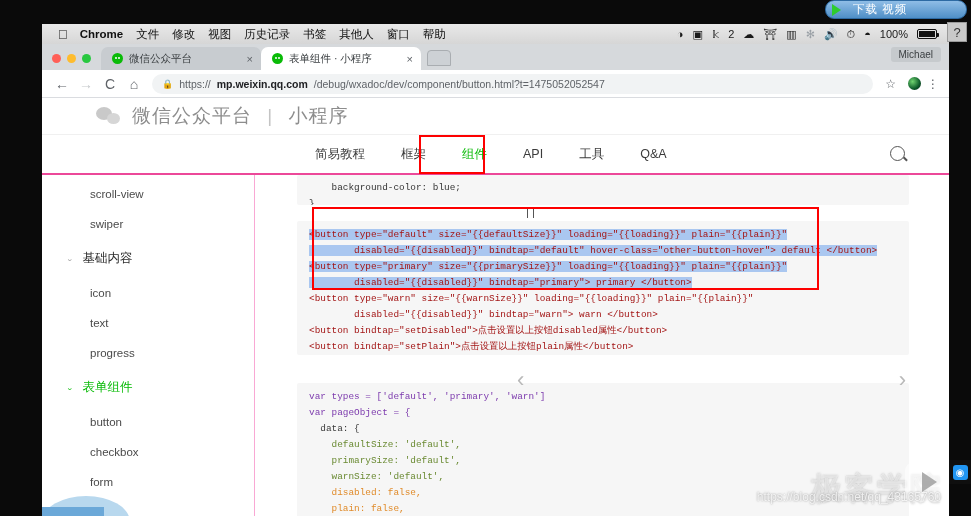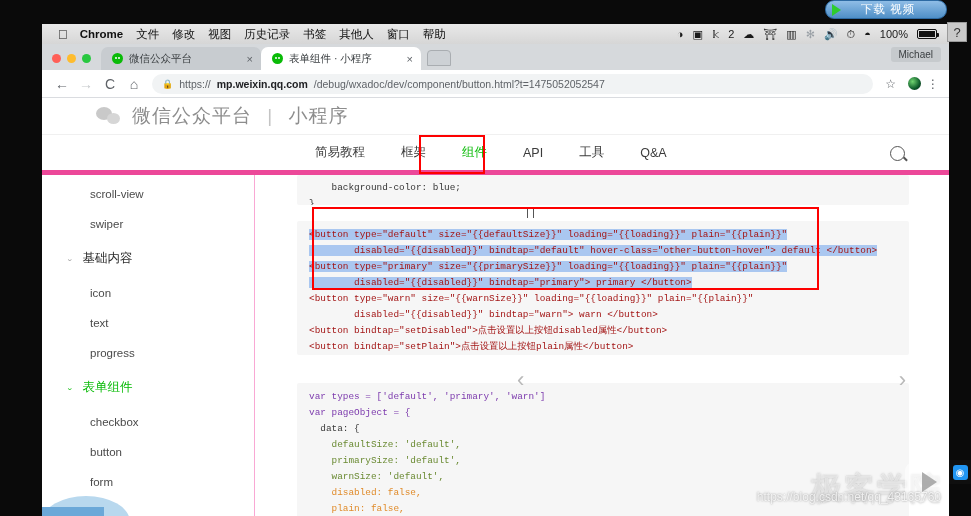--- a/index.html
+++ b/index.html
@@ -6,24 +6,24 @@
   html, body {
     width: 971px; height: 516px;
     overflow: hidden;
     background: #000;
     font-family: "Liberation Sans", "DejaVu Sans", sans-serif;
   }
   #root { position: relative; width: 971px; height: 516px; background: #0a0a0a; }
 
   
   .top-banner {
-    position: absolute; top: 0; left: 825px; width: 122px; height: 19px;
+    position: absolute; top: 0; left: 825px; width: 142px; height: 19px;
     background: linear-gradient(#8fbde6, #4f8fc7);
     border: 1px solid #2d6aa3; border-radius: 9px;
-    display: flex; align-items: center; gap: 20px; padding-left: 6px;
+    display: flex; align-items: center; gap: 12px; padding-left: 6px;
     color: #fff; font-size: 11px; overflow: hidden; z-index: 40;
   }
   .top-banner .play-tri {
     width: 0; height: 0;
     border-left: 9px solid #2ecc2e;
     border-top: 6px solid transparent;
     border-bottom: 6px solid transparent;
   }
   .top-banner .lbl { font-size: 11.5px; letter-spacing: 1px; white-space: nowrap; }
   .q-badge {
@@ -132,21 +132,21 @@
   .wx-logo .b1, .wx-logo .b2 {
     position: absolute; border-radius: 50%; background: #c9c9c9;
   }
   .wx-logo .b1 { width: 16px; height: 13px; left: 0; top: 0; }
   .wx-logo .b2 { width: 13px; height: 11px; left: 11px; top: 6px; background: #d6d6d6; }
   .brand { font-size: 19px; color: #8d8d8d; letter-spacing: 1px; }
   .brand .sep { margin: 0 9px; color: #c4c4c4; }
 
   .navrow {
     height: 40px; display: flex; align-items: center; position: relative;
-    border-bottom: 5px solid #ec4899; padding-left: 255px;
+    border-bottom: 2px solid #ec4899; padding-left: 255px;
   }
   .navrow .nitem {
     font-size: 12.5px; color: #3b3b3b; padding: 0 18px; white-space: nowrap;
   }
   .navrow .nitem.active { color: #09bb07; }
   .nav-hl {
     position: absolute; left: 377px; top: 0px; width: 66px; height: 39px;
     border: 2.5px solid #fd0000; pointer-events: none;
   }
   .search-ic {
@@ -356,22 +356,22 @@
             <span class="chev">⌄</span>
             <span>基础内容</span>
           </div>
           <div class="sb-item">icon</div>
           <div class="sb-item">text</div>
           <div class="sb-item">progress</div>
           <div class="sb-group green">
             <span class="chev">⌄</span>
             <span>表单组件</span>
           </div>
+          <div class="sb-item">button</div>
           <div class="sb-item">checkbox</div>
-          <div class="sb-item">button</div>
           <div class="sb-item">form</div>
           <div class="sb-item">input</div>
 
           <div class="scroll-blob"></div>
         </div>
 
         <div class="content">
 
           <div class="codeblock cb-top">    background-color: blue;
 }</div>

